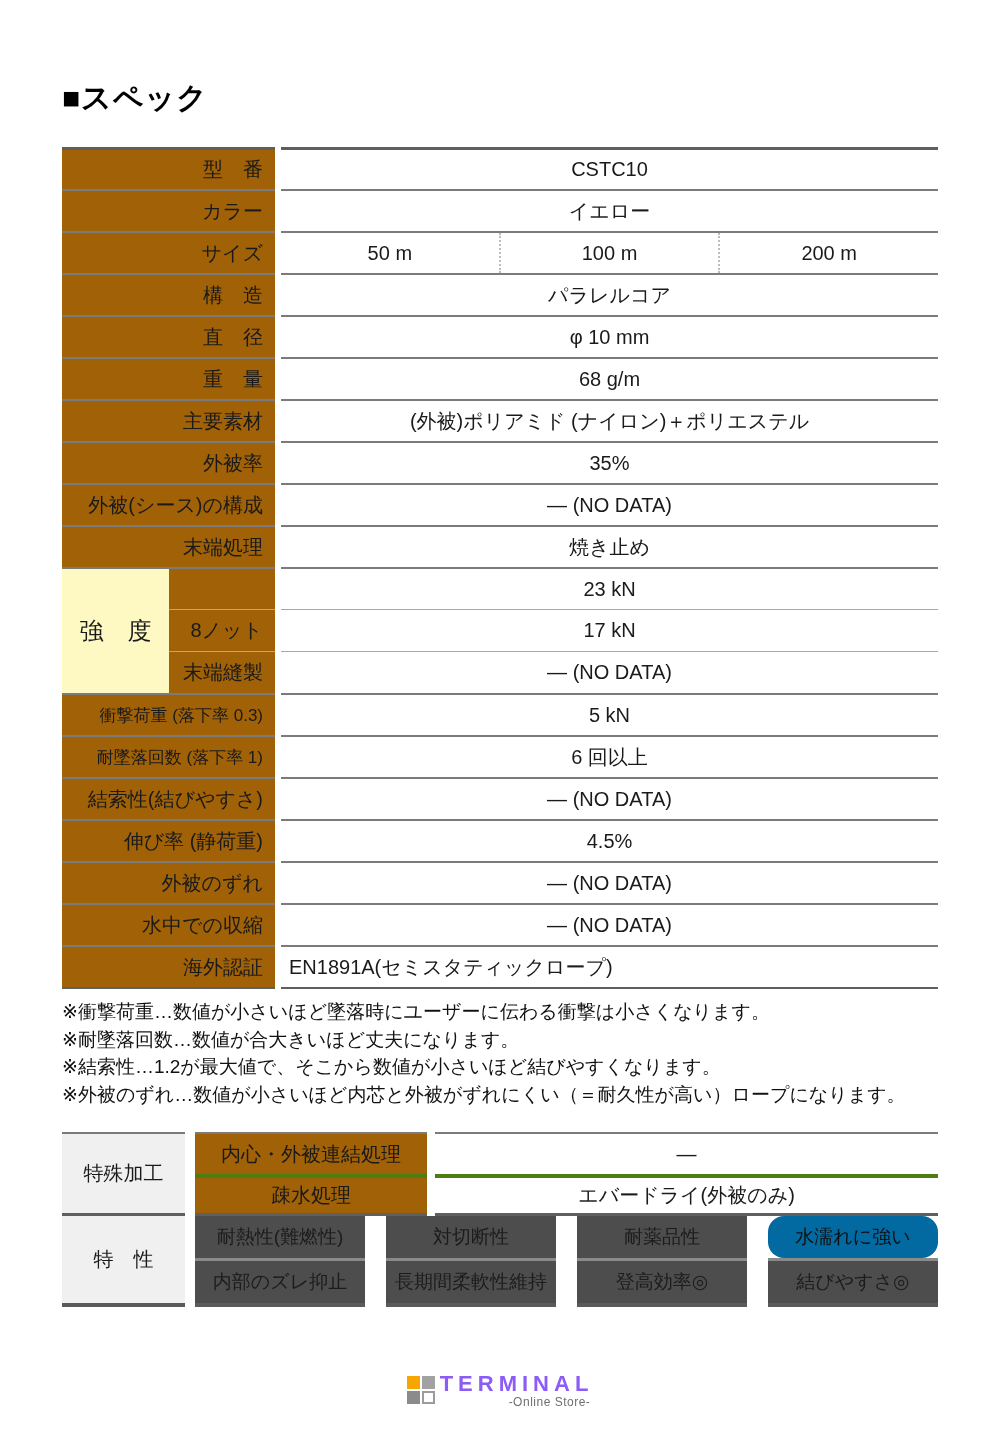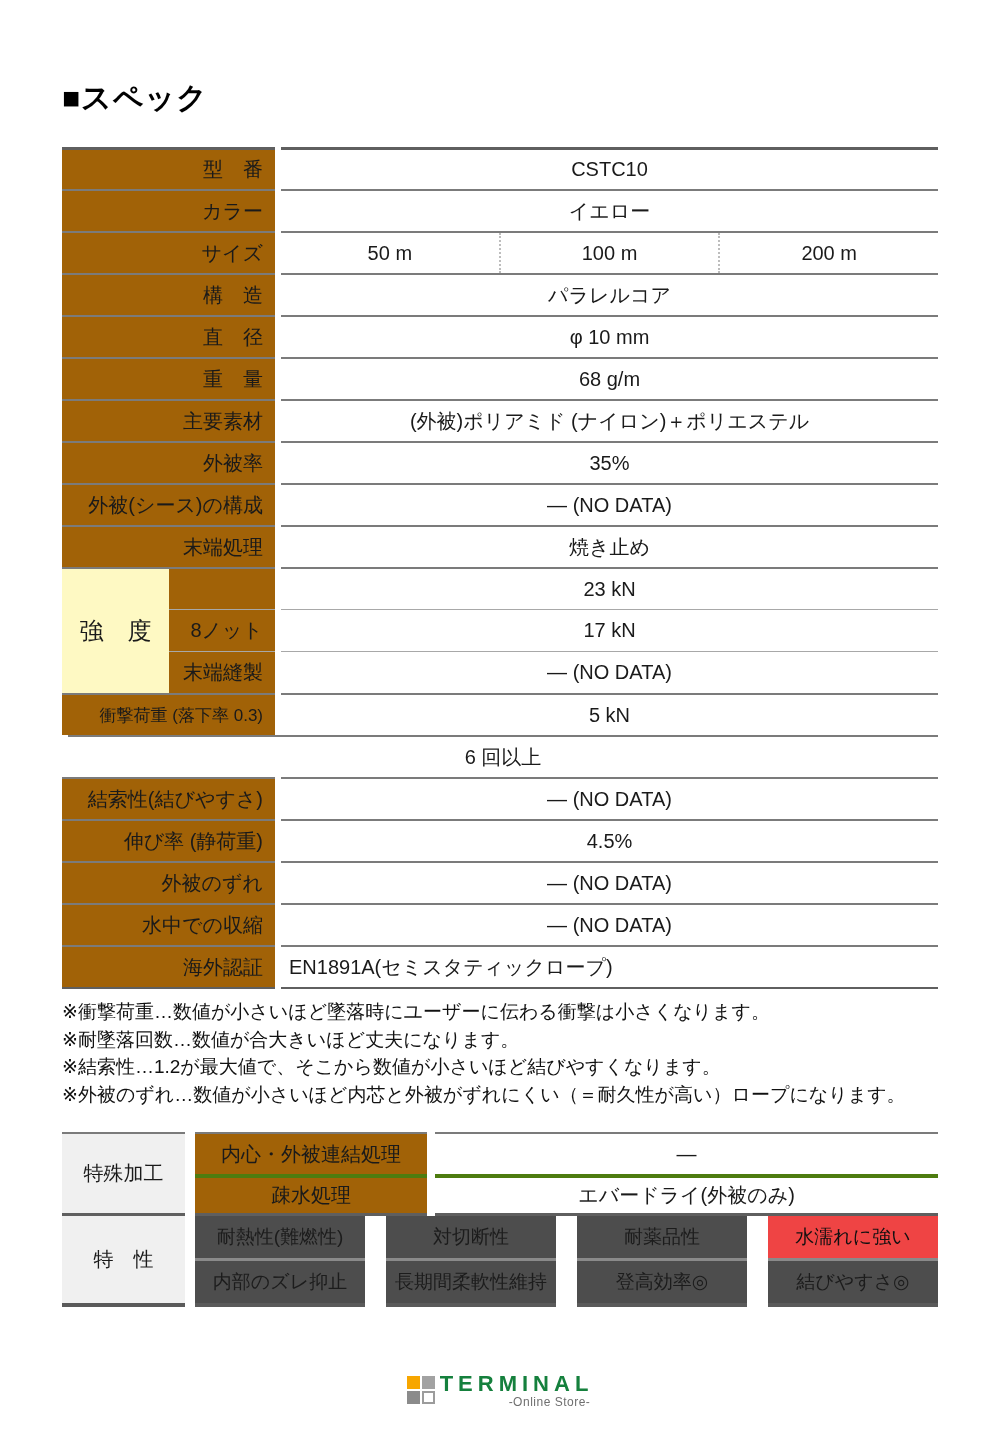--- a/index.html
+++ b/index.html
@@ -73,32 +73,32 @@
     font-size:20px;border-bottom:4px solid #5a5a5a;box-sizing:border-box;
   }
   .ft-gapL{width:10px;}
   .ft-grid{flex:1;display:flex;gap:21px;}
   .ft-col{flex:1;display:flex;flex-direction:column;}
   .ft-cell{
     height:42px;background:#4d4d4d;color:#1c1c1c;display:flex;align-items:center;
     justify-content:center;font-size:19px;white-space:nowrap;overflow:hidden;
   }
   .ft-cell.r2{border-top:3px solid #8a8a8a;border-bottom:4px solid #5a5a5a;}
-  .ft-cell.hl{background:#ef4444;color:#101010;}
+  .ft-cell.hl{background:#0369a1;color:#101010;border-radius:16px;}
 
   
   .footer{display:flex;justify-content:center;align-items:flex-start;margin-top:64px;gap:5px;}
   .lg-squares{display:grid;grid-template-columns:13px 13px;grid-auto-rows:13px;gap:2px;padding-top:5px;}
   .lg-sq{width:13px;height:13px;}
   .lg-sq.o{background:#f7a600;}
   .lg-sq.g1{background:#a2a2a2;}
   .lg-sq.g2{background:#8b8b8b;}
   .lg-sq.w{background:#ffffff;border:2px solid #9c9c9c;box-sizing:border-box;}
   .lg-text{display:flex;flex-direction:column;}
-  .brand{font-size:22px;letter-spacing:5px;font-weight:600;color:#15803d;line-height:1.15;}
+  .brand{font-size:22px;letter-spacing:5px;font-weight:600;color:#8b5cf6;line-height:1.15;}
   .tagline{font-size:12px;color:#6f6f6f;text-align:right;letter-spacing:0.5px;margin-top:-1px;padding-right:3px;}
 </style>
 </head>
 <body>
 
 <div class="page">
 
   <h1 class="title">■スペック</h1>
 
   <div class="spec-table">
@@ -188,20 +188,21 @@
       </div>
     </div>
 
     <div class="t-row small">
       <div class="lab">衝撃荷重 (落下率 0.3)</div>
       <div class="gap"></div>
       <div class="val">5 kN</div>
     </div>
 
     <div class="t-row small">
+      <div class="lab">耐墜落回数 (落下率 1)</div>
       <div class="gap"></div>
       <div class="val">6 回以上</div>
     </div>
 
     <div class="t-row">
       <div class="lab">結索性(結びやすさ)</div>
       <div class="gap"></div>
       <div class="val">― (NO DATA)</div>
     </div>
 

